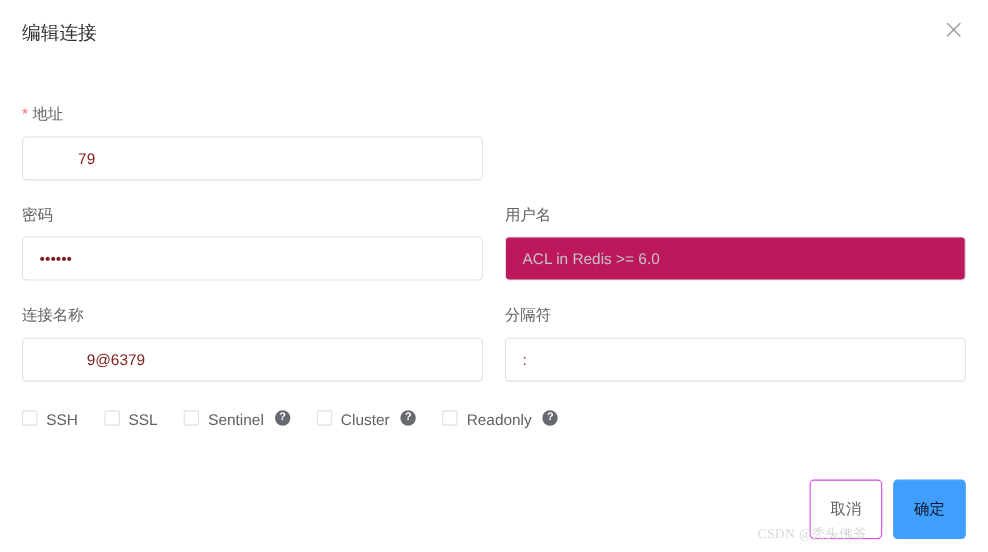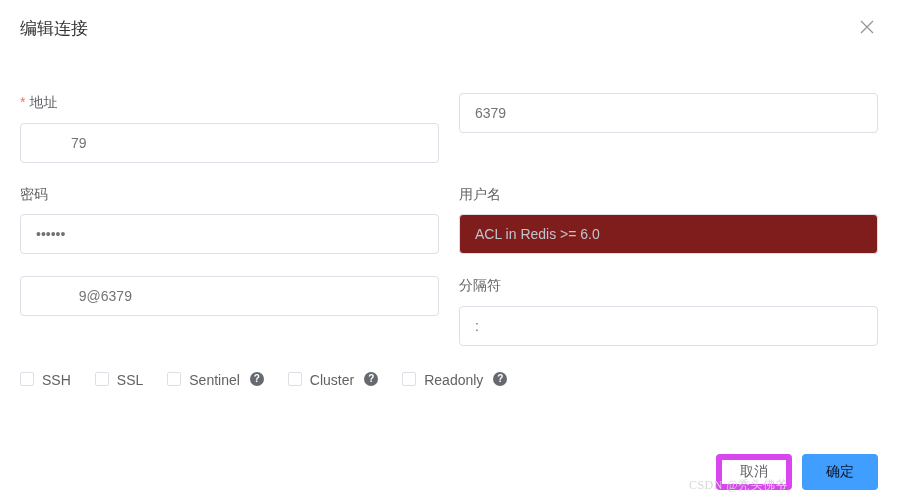--- a/index.html
+++ b/index.html
@@ -59,26 +59,26 @@
     color: #f56c6c;
     margin-right: 4px;
   }
   .input {
     width: 100%;
     height: 40px;
     border: 1px solid #dcdfe6;
     border-radius: 4px;
     padding: 0 15px;
     font-size: 14px;
-    color: #737373;
+    color: #7f1d1d;
     background: #fff;
     outline: none;
   }
   .input-disabled {
-    background: #7f1d1d;
+    background: #be185d;
     color: #c0c4cc;
     cursor: not-allowed;
   }
   .input::placeholder { color: #c0c4cc; }
   .options-row {
     display: flex;
     align-items: center;
     gap: 24px;
     padding: 4px 0 18px 0;
   }
@@ -112,26 +112,26 @@
     margin-left: 2px;
   }
   .dialog-footer {
     position: absolute;
     right: 20px;
     bottom: 12px;
     display: flex;
     gap: 10px;
   }
   .btn {
-    height: 36px;
+    height: 54px;
     padding: 0 18px;
     border-radius: 4px;
     font-size: 14px;
     cursor: pointer;
-    border: 6px solid #d946ef;
+    border: 1px solid #d946ef;
     background: #fff;
     color: #606266;
     display: inline-flex;
     align-items: center;
     font-family: Liberation Mono, monospace;
   }
   .btn-primary {
     background: #409eff;
     border-color: #409eff;
     color: #0f172a;
@@ -162,37 +162,37 @@
   </div>
 
   <div class="dialog-body">
 
     <div class="form-row">
       <div class="form-col">
         <label class="field-label required">地址</label>
         <input class="input" type="text" value="         79" style="">
       </div>
       <div class="form-col">
-        <input class="input" type="text" value="6379" style="">
       </div>
     </div>
 
     <div class="form-row">
       <div class="form-col">
         <label class="field-label">密码</label>
         <input class="input" type="text" value="••••••" style="">
       </div>
       <div class="form-col">
         <label class="field-label">用户名</label>
         <input class="input input-disabled" type="text" disabled="" placeholder="ACL in Redis &gt;= 6.0" style="">
       </div>
     </div>
 
     <div class="form-row">
       <div class="form-col">
+        <label class="field-label">连接名称</label>
         <input class="input" type="text" value="           9@6379" style="">
       </div>
       <div class="form-col">
         <label class="field-label">分隔符</label>
         <input class="input" type="text" value=":" style="">
       </div>
     </div>
 
     <div class="options-row">
       <label class="checkbox-item">

